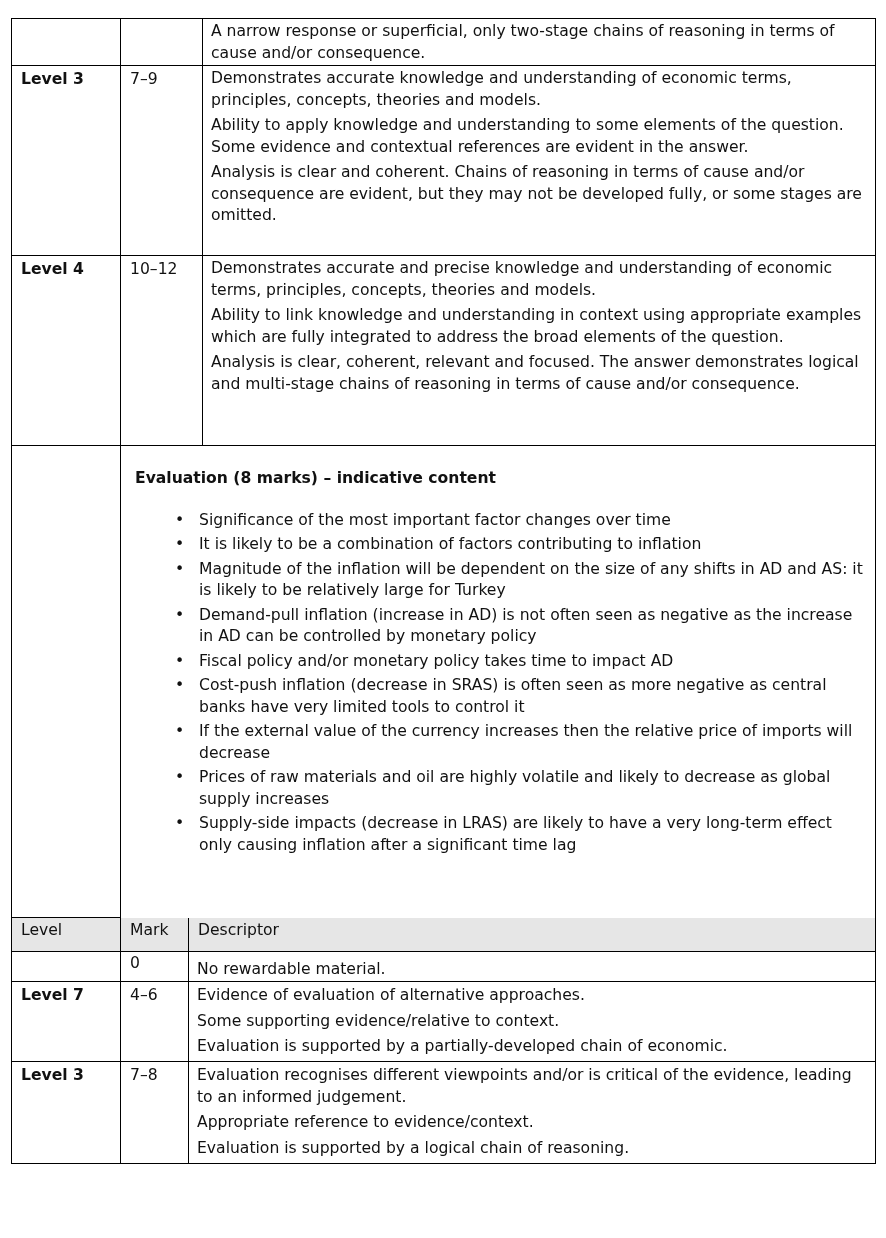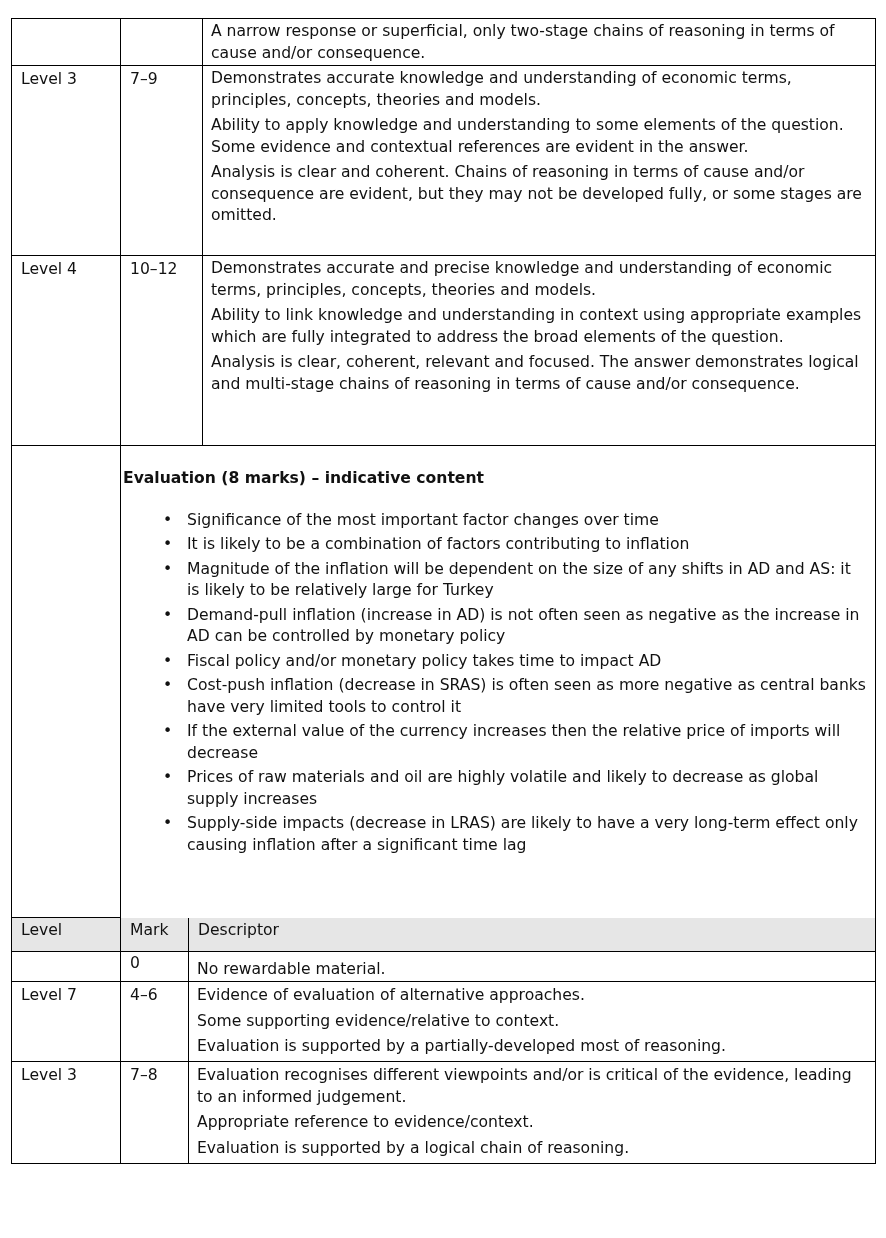--- a/index.html
+++ b/index.html
@@ -1,26 +1,26 @@
 <!DOCTYPE html>
 <html><head>
 <meta charset="utf-8">
 <style>
   html, body { margin: 0; padding: 0; background: #ffffff; }
   body { width: 886px; height: 1238px; position: relative; overflow: hidden;
          font-family: "DejaVu Sans", sans-serif; font-size: 15.6px; color: #111; line-height: 21.5px; }
   .page { position: absolute; left: 11px; top: 18px; width: 865px; }
   table { border-collapse: collapse; width: 865px; table-layout: fixed; }
   td { border: 1px solid #000; vertical-align: top; padding: 0; }
-  .lvl { font-weight: normal; padding: 3px 0 4px 9px; }
+  .lvl { font-weight: bold; padding: 3px 0 4px 9px; }
   .mark { padding: 3px 0 0 9px; }
   .desc { padding: 2px 8px 1px 8px; }
   .desc p { margin: 0 0 4px 0; }
   .desc p:last-child { margin-bottom: 0; }
-  .eval-cell { padding: 22px 8px 20px 2px; }
+  .eval-cell { padding: 22px 8px 20px 14px; }
   .eval-title { font-weight: bold; margin: 0 0 20px 0; }
   ul.eval { margin: 0; padding: 0; list-style: none; }
   ul.eval li { position: relative; padding-left: 64px; margin-bottom: 3px; }
   ul.eval li::before { content: "\2022"; position: absolute; left: 40px; top: 0; }
   .hdr td { background: #e6e6e6; border-top: none; padding: 2px 0 0 9px; }
   .hdr td.hdesc { }
   .t2 .desc { padding-top: 3px; }
 </style>
 </head>
 <body>
@@ -97,21 +97,21 @@
       <td class="desc" style="padding-top:7px">
         <p>No rewardable material.</p>
       </td>
     </tr>
     <tr style="height:80px">
       <td class="lvl">Level 7</td>
       <td class="mark">4–6</td>
       <td class="desc">
         <p>Evidence of evaluation of alternative approaches.</p>
         <p>Some supporting evidence/relative to context.</p>
-        <p>Evaluation is supported by a partially-developed most of reasoning.</p>
+        <p>Evaluation is supported by a partially-developed chain of economic.</p>
       </td>
     </tr>
     <tr style="height:102px">
       <td class="lvl">Level 3</td>
       <td class="mark">7–8</td>
       <td class="desc">
         <p>Evaluation recognises different viewpoints and/or is critical of the evidence, leading to an informed judgement.</p>
         <p>Appropriate reference to evidence/context.</p>
         <p>Evaluation is supported by a logical chain of reasoning.</p>
       </td>

